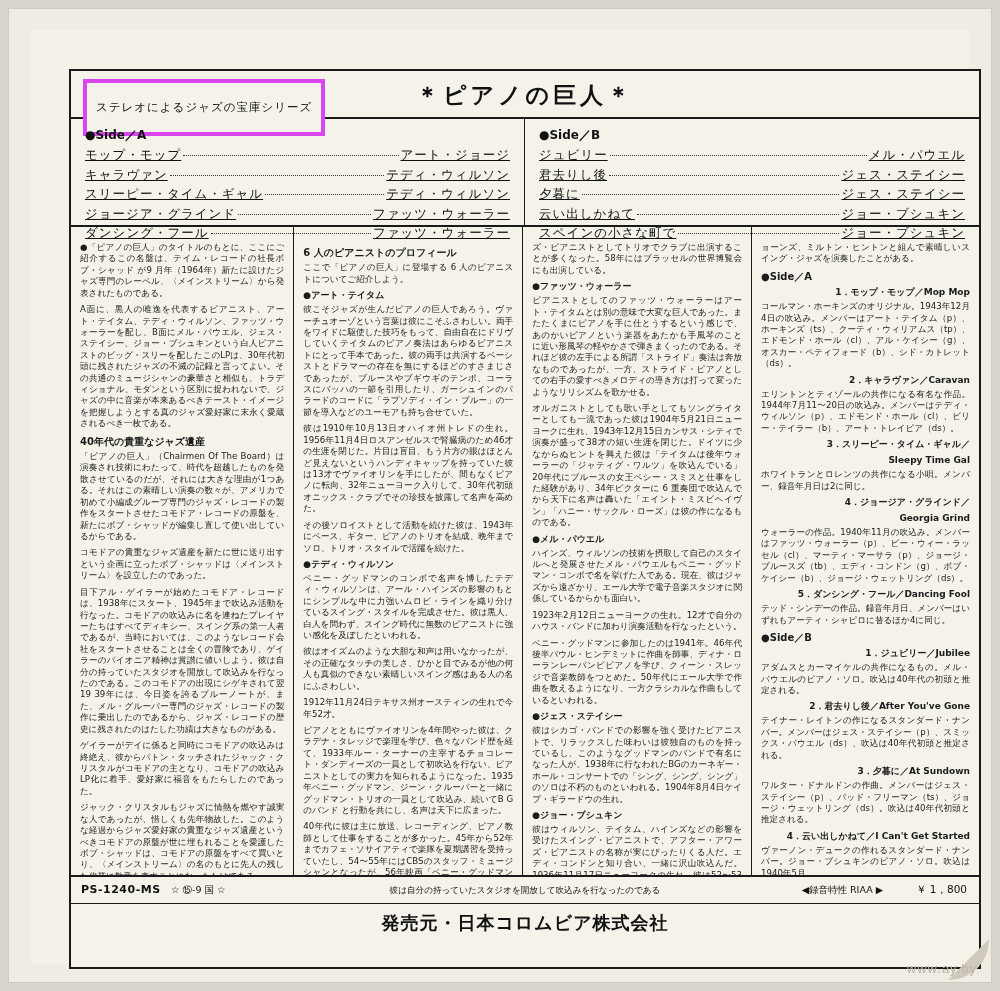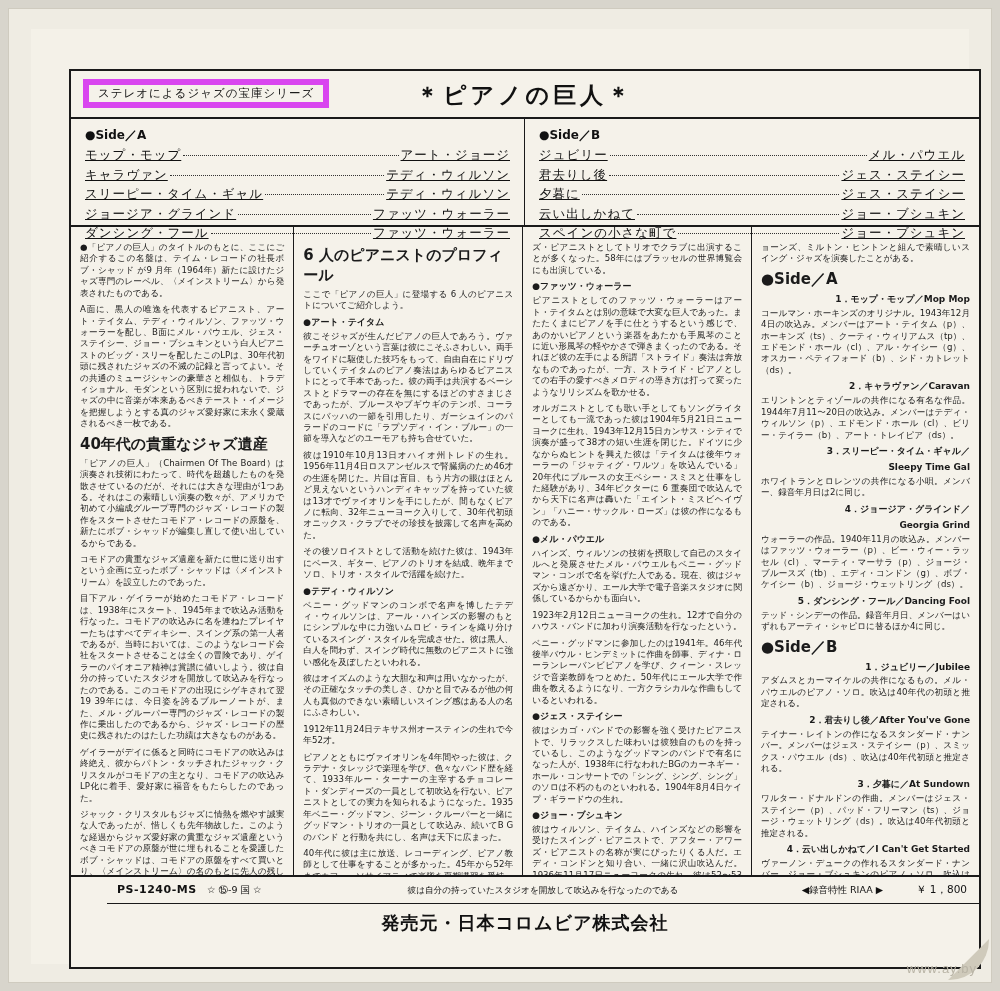--- a/index.html
+++ b/index.html
@@ -30,22 +30,22 @@
     background:#f5f2ea;
   }
 
   
   .header{
     position:relative;height:46px;
     border-bottom:2px solid #1a1a1a;
   }
   .series-box{
     position:absolute;left:12px;top:8px;
-    border:6px solid #d946ef;
-    padding:1px 9px;
+    border:4px solid #d946ef;
+    padding:17px 9px;
     font-size:11.5px;letter-spacing:1px;
     color:#111;
     background:#f5f2ea;
   }
   .main-title{
     position:absolute;left:0;right:0;top:9px;
     text-align:center;
     font-size:23px;font-weight:bold;letter-spacing:4px;
     color:#111;
     font-family:"DejaVu Serif", serif;
@@ -98,26 +98,26 @@
     color:#1b1b1b;
     overflow:hidden;
   }
   .col.c1{width:24.6%;border-right:1px solid #1a1a1a;}
   .col.c2{width:25.2%;border-right:1px solid #1a1a1a;}
   .col.c3{width:25.2%;border-right:1px solid #1a1a1a;}
   .col.c4{width:25.0%;}
   .p{margin:0 0 5px 0;text-align:justify;}
   .sub{margin:5px 0 2px 0;font-weight:bold;font-size:9px;}
   .sub2{margin:4px 0 2px 0;font-weight:bold;font-size:9px;text-align:right;}
-  .sec-head{margin:4px 0 3px 0;font-weight:bold;font-size:15px;}
+  .sec-head{margin:4px 0 3px 0;font-weight:bold;font-size:10px;}
   .indent{padding-left:9px;display:block;}
 
   
   .footer{
-    position:relative;height:112px;padding-left:36px;
+    position:relative;height:112px;
   }
   .foot-line{
     position:relative;height:26px;
     border-bottom:1px solid #1a1a1a;
   }
   .f-left{position:absolute;left:10px;top:6px;font-size:11px;font-weight:bold;color:#111;letter-spacing:.5px;}
   .f-left2{position:absolute;left:100px;top:7px;font-size:9.5px;color:#111;}
   .f-center{position:absolute;left:0;right:0;top:8px;text-align:center;font-size:8.6px;color:#111;}
   .f-right{position:absolute;right:96px;top:7px;font-size:9.5px;color:#111;}
   .f-price{position:absolute;right:12px;top:6px;font-size:10.5px;color:#111;}

